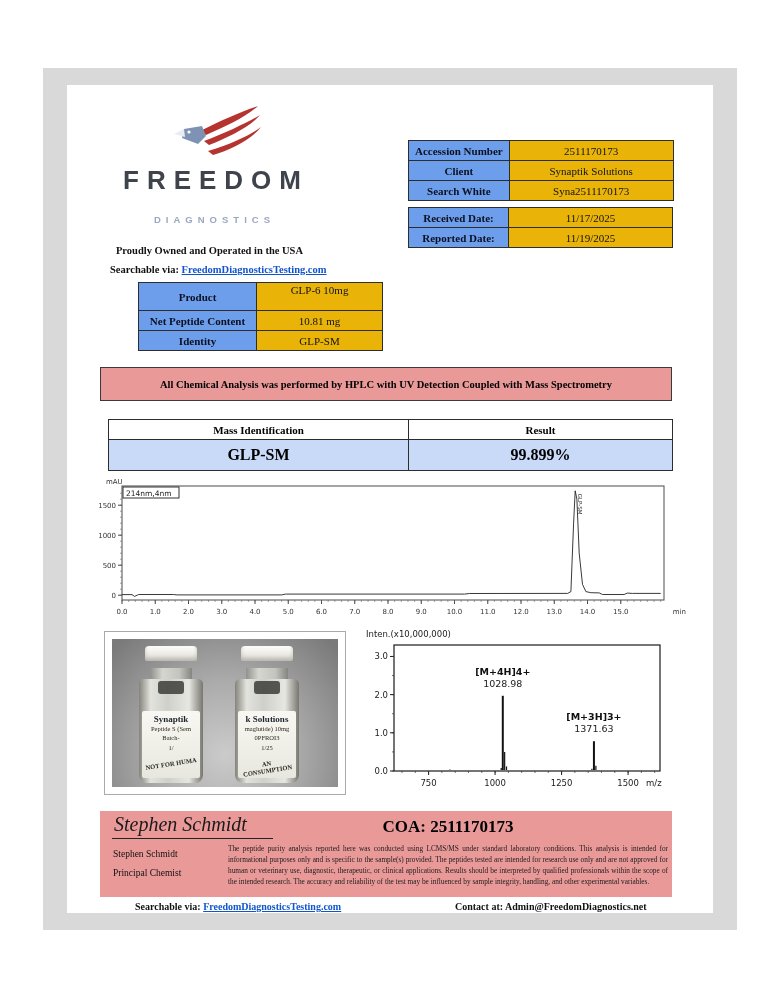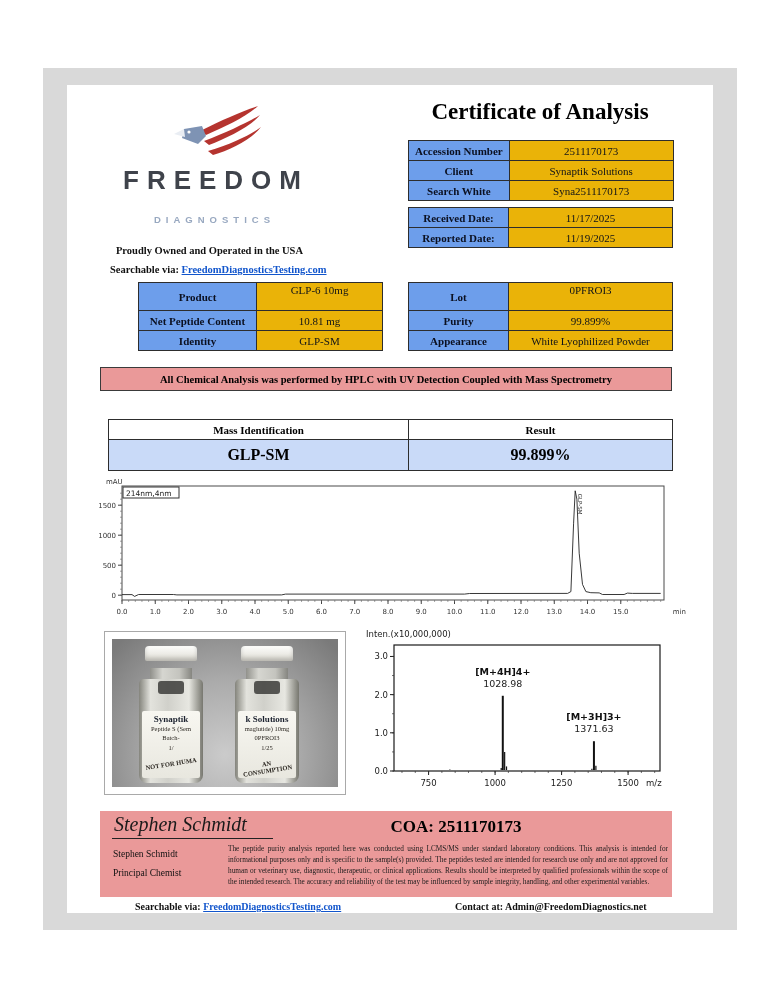--- a/index.html
+++ b/index.html
@@ -30,21 +30,21 @@
   table.kv td { border:1.6px solid #2d2d2d; font-size:11px; padding:1px 6px; vertical-align:middle; overflow:hidden; white-space:nowrap;text-align:center; }
   table.kv td.lbl { background:#6d9eeb; font-weight:bold; color:#0b1020; }
   table.kv td.val { background:#eab308; color:#101318; }
   .t-info  { left:341px; top:55px; }
   .t-dates { left:341px; top:122px; }
   .t-prod  { left:41px;  top:197px;margin-left:30px; }
   .t-lot   { left:341px; top:197px; }
   tr.h20 { height:20px; } tr.h28 { height:28px; }
 
   
-  .banner { left:33px; top:282px; width:572px; height:24px; background:#ea9999; border:1.5px solid #3a3a3a;
+  .banner { left:33px; top:282px; width:572px; height:34px; background:#ea9999; border:1.5px solid #3a3a3a;
             display:flex; align-items:center; justify-content:center; text-align:center;
             font-weight:bold; font-size:10.5px; color:#000; }
 
   
   table.mass { border-collapse:collapse; table-layout:fixed; left:41px; top:334px; }
   table.mass td { border:1.6px solid #2d2d2d; text-align:center; vertical-align:middle; }
   table.mass .mh { background:#fff; font-weight:bold; font-size:11px; height:20px; }
   table.mass .mv { background:#c9daf8; font-weight:bold; font-size:16px; height:31px; }
 
   
@@ -76,21 +76,21 @@
   .vlabel .l1 { display:block; font-weight:bold; font-size:9px; color:#1d2330; }
   .vlabel .ln { display:block; font-size:6.5px; line-height:1.45; }
   .vlabel .tilt { display:block; font-size:6.5px; margin-top:8px; transform:rotate(-9deg); font-weight:bold; }
 
   
   .sig { left:33px; top:726px; width:572px; height:86px; background:#ea9999; }
   .sig-script { position:absolute; left:12px; top:2px; font-style:italic; font-size:20px; color:#1a1a1a;
                 border-bottom:1.2px solid #222; padding:0 26px 2px 2px; }
   .sig-name { position:absolute; left:13px; top:38px; font-size:9.5px; color:#111; }
   .sig-role { position:absolute; left:13px; top:57px; font-size:9.5px; color:#111; }
-  .sig-coa  { position:absolute; left:128px; top:6px; width:440px; text-align:center; font-weight:bold; font-size:17px; color:#000;margin-left:8px; }
+  .sig-coa  { position:absolute; left:128px; top:6px; width:440px; text-align:center; font-weight:bold; font-size:17px; color:#000; }
   .sig-disc { position:absolute; left:128px; top:33px; width:440px; font-size:7.3px; line-height:1.5;
               text-align:justify; color:#1c1c1c; }
 
   
   .foot-left  { left:68px;  top:816px; font-size:10px; font-weight:bold; color:#111; }
   .foot-right { left:388px; top:816px; font-size:10px; font-weight:bold; color:#111; }
 </style>
 </head>
 <body>
 
@@ -111,21 +111,20 @@
         <div class="logo-sub">DIAGNOSTICS</div>
       </div>
 
       <div class="abs tagline">Proudly Owned and Operated in the USA</div>
 
       <div class="abs search-top">
         <span>Searchable via:</span>
         <a class="doclink">FreedomDiagnosticsTesting.com</a>
       </div>
 
-      <div class="abs coa-title">Certificate of Analysis</div>
 
       <table class="kv abs t-info">
         <colgroup>
             <col style="width:100px">
             <col style="width:164px">
           </colgroup>
         <tbody>
             <tr class="h20">
               <td class="lbl">Accession Number</td>
             <td class="val">2511170173</td>
@@ -172,40 +171,20 @@
               <td class="lbl">Net Peptide Content</td>
             <td class="val">10.81 mg</td>
             </tr>
         <tr class="h20">
               <td class="lbl">Identity</td>
             <td class="val">GLP-SM</td>
             </tr>
       </tbody>
         </table>
 
-      <table class="kv abs t-lot">
-        <colgroup>
-            <col style="width:100px">
-            <col style="width:164px">
-          </colgroup>
-        <tbody>
-            <tr class="h28">
-              <td class="lbl">Lot</td>
-            <td class="val" style="vertical-align:top;">0PFROI3</td>
-            </tr>
-        <tr class="h20">
-              <td class="lbl">Purity</td>
-            <td class="val">99.899%</td>
-            </tr>
-        <tr class="h20">
-              <td class="lbl">Appearance</td>
-            <td class="val">White Lyophilized Powder</td>
-            </tr>
-      </tbody>
-        </table>
 
       <div class="abs banner">All Chemical Analysis was performed by HPLC with UV Detection Coupled with Mass Spectrometry</div>
 
       <table class="mass abs">
         <colgroup>
             <col style="width:300px">
             <col style="width:264px">
           </colgroup>
         <tbody>
             <tr>

